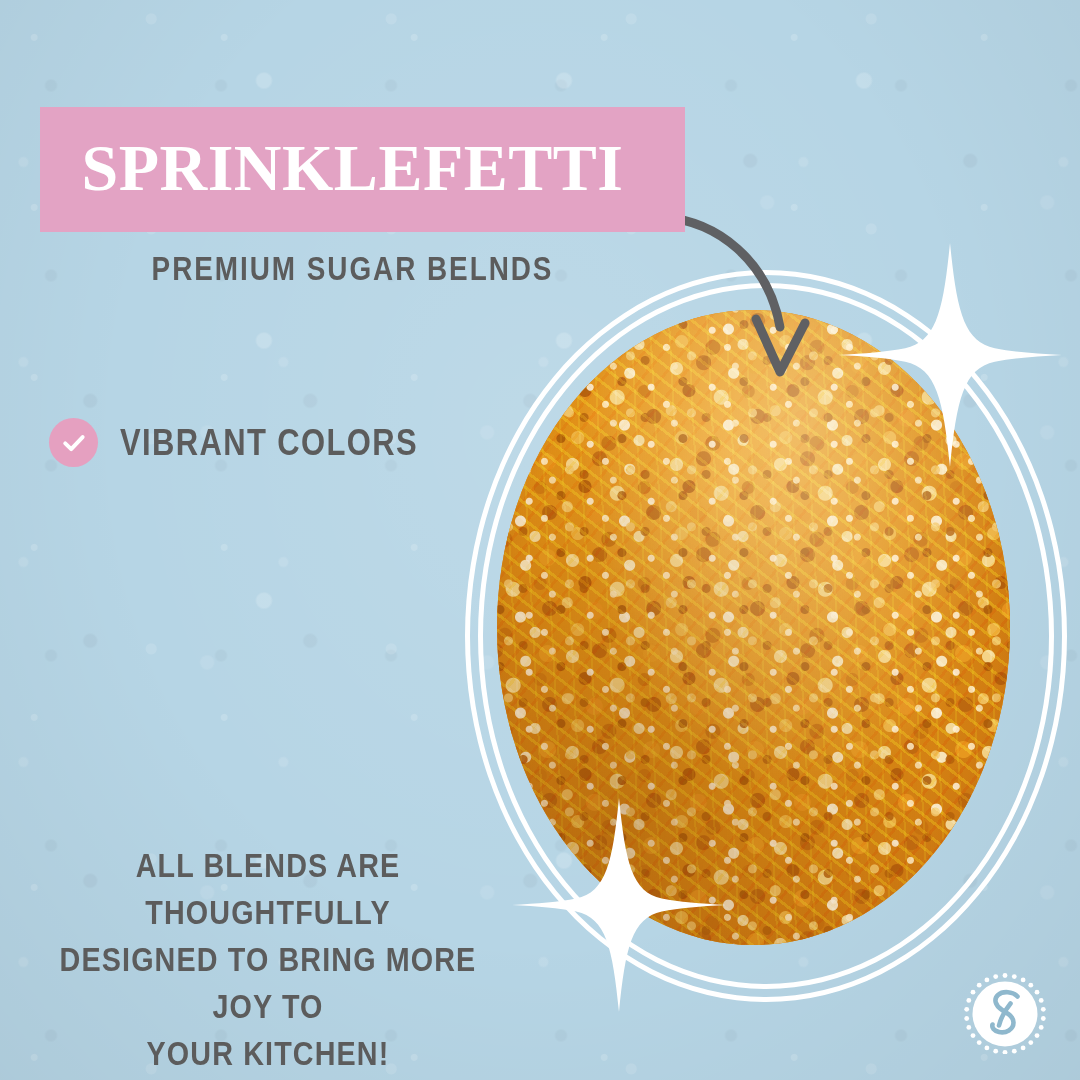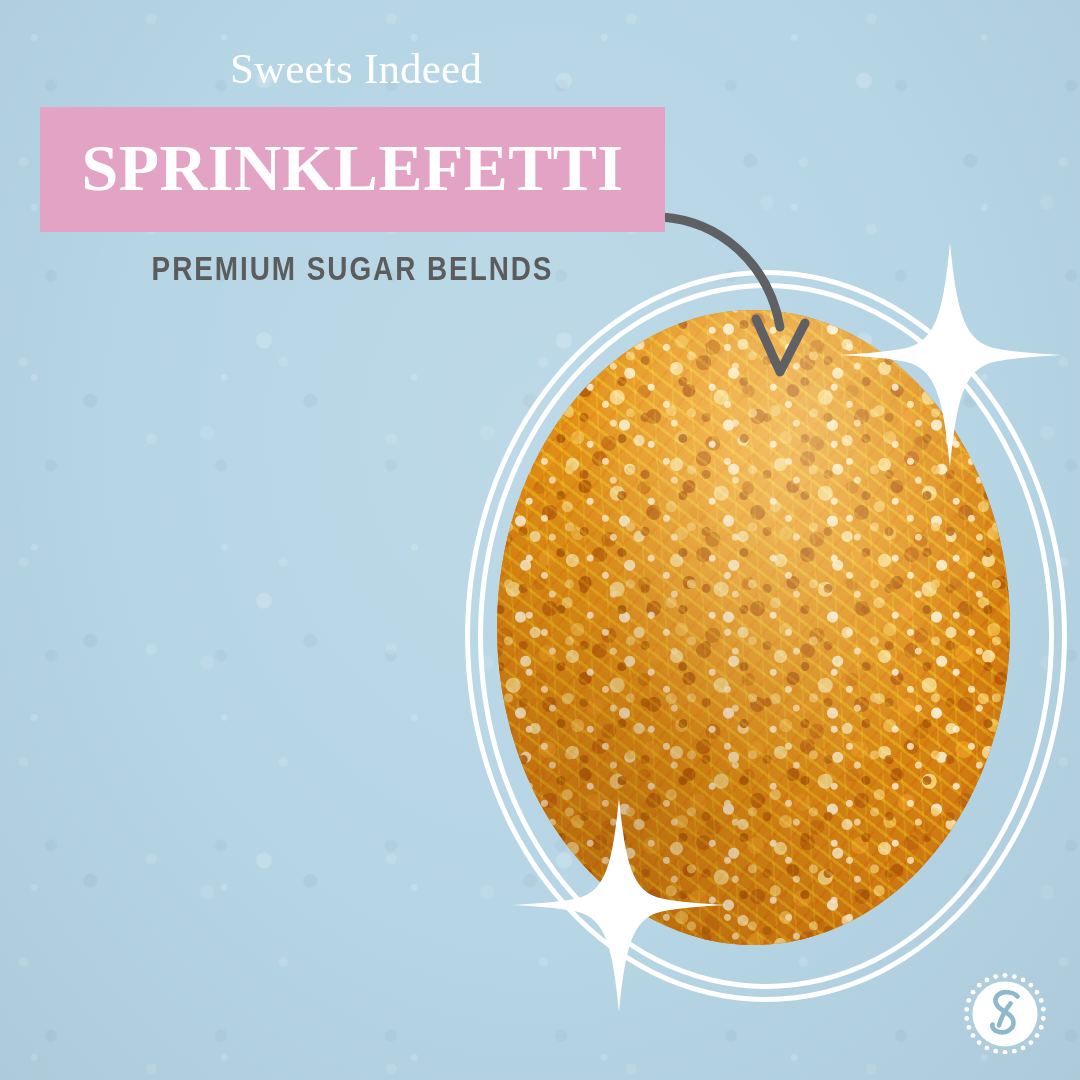--- a/index.html
+++ b/index.html
@@ -53,20 +53,21 @@
     letter-spacing: .2px;
   }
 
   .banner {
     position: absolute;
     left: 40px;
     top: 107px;
     width: 625px;
     height: 125px;
     background: #e3a3c4;
+    padding-left: 20px;
   }
   .banner-title {
     position: absolute;
     left: 0;
     top: 0;
     width: 625px;
     height: 125px;
     display: flex;
     align-items: center;
     justify-content: center;
@@ -301,36 +302,48 @@
     </svg>
   </div>
 
   <div class="arrow">
     <svg width="200" height="200" viewBox="0 0 200 200" aria-hidden="true">
       <path d="M22 22 C78 26 128 66 140 132" fill="none" stroke="#5f6063" stroke-width="9" stroke-linecap="round"></path>
       <path d="M116 124 L140 177 L165 128" fill="none" stroke="#5f6063" stroke-width="9" stroke-linecap="round" stroke-linejoin="round"></path>
     </svg>
   </div>
 
-  <div class="brand-name">Sweets Indeed</div>
 
   <div class="banner">
     <div class="banner-title">SPRINKLEFETTI</div>
   </div>
 
   <div class="subtitle">PREMIUM SUGAR BELNDS</div>
 
   <div class="features">
 
 
-
-
-
-  </div>
-
+    <div class="feature-row">
+      <div class="check-badge">
+        <svg width="28" height="28" viewBox="0 0 24 24" aria-hidden="true">
+          <path d="M4.5 12.3 L9.6 17.2 L19.4 6.9" fill="none" stroke="#ffffff" stroke-width="3.4" stroke-linecap="round" stroke-linejoin="round"></path>
+        </svg>
+      </div>
+      <div class="feature-label">VIBRANT COLORS</div>
+    </div>
+
+
+
+  </div>
+
+  <div class="tagline">
+    <span class="tl-line">ALL BLENDS ARE THOUGHTFULLY</span>
+    <span class="tl-line">DESIGNED TO BRING MORE JOY TO</span>
+    <span class="tl-line">YOUR KITCHEN!</span>
+  </div>
 
   <div class="logo">
     <svg width="84" height="84" viewBox="0 0 84 84" aria-hidden="true">
       <g fill="#ffffff">
         <circle cx="42" cy="5.5" r="2.4"></circle>
           <circle cx="51.3" cy="6.6" r="2.4"></circle>
         <circle cx="60.1" cy="9.9" r="2.4"></circle>
           <circle cx="67.8" cy="15.2" r="2.4"></circle>
         <circle cx="74" cy="22.2" r="2.4"></circle>
           <circle cx="78.2" cy="30.4" r="2.4"></circle>

